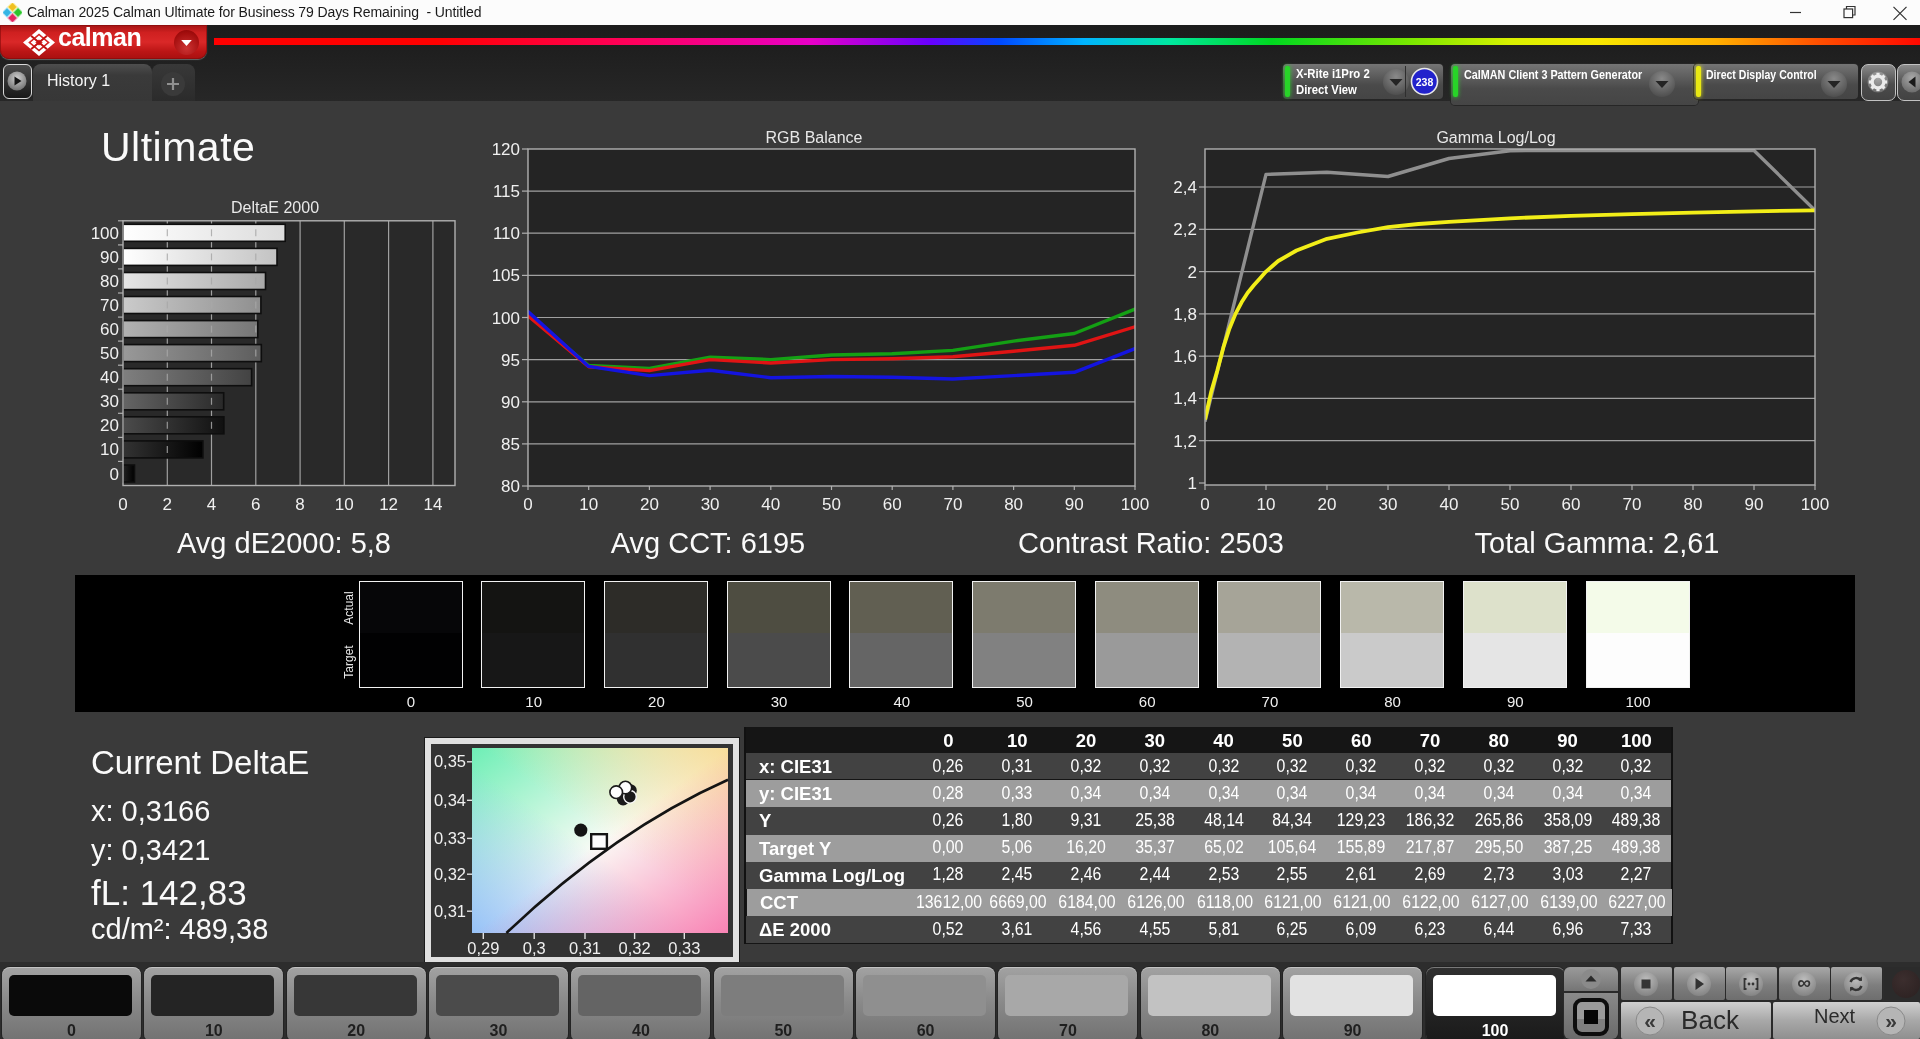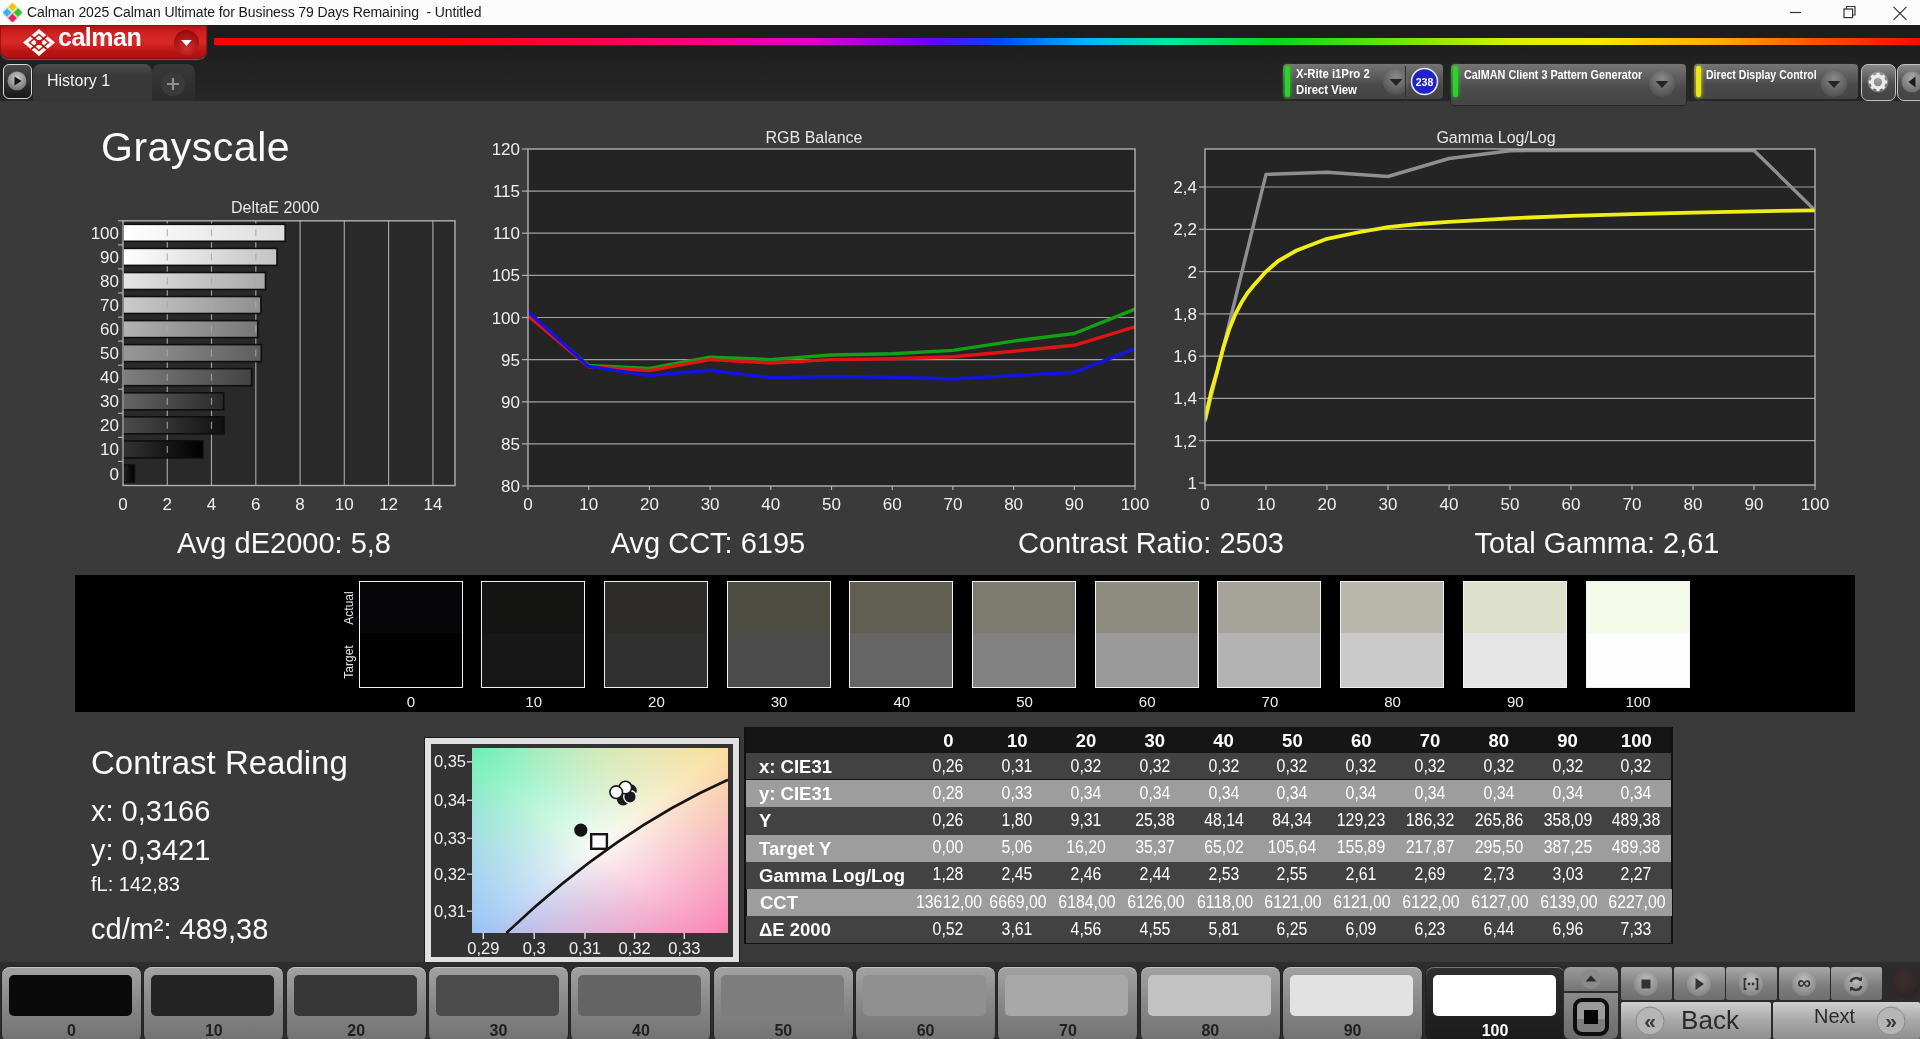--- a/index.html
+++ b/index.html
@@ -88,21 +88,21 @@
  <circle cx="14" cy="14" r="13" fill="url(#g113)"></circle>
  <path d="M7.5 11 H20.5 L14 18 Z" fill="#242424"></path>
 </svg>
   <div class="a" style="left:122px;top:2px;width:1px;height:31px;background:#2e2e2e;"></div>
   <svg class="a" style="left:127px;top:3px" width="29" height="29" viewBox="0 0 29 29">
    <circle cx="14.5" cy="14.5" r="13" fill="#2222cc" stroke="#e8e8e8" stroke-width="1.6"></circle>
    <text x="14.5" y="18.5" font-size="10.5" font-weight="bold" fill="#fff" text-anchor="middle" font-family="Liberation Sans,sans-serif">238</text>
   </svg>
  </div>
 
- <div class="a" style="left:1451px;top:39px;width:235px;height:41px;border-radius:4px;background:linear-gradient(#757575,#4a4a4a 60%,#454545);box-shadow:0 0 0 1px #262626;">
+ <div class="a" style="left:1451px;top:39px;width:235px;height:41px;border-radius:4px;background:linear-gradient(#757575,#4a4a4a 60%,#454545);box-shadow:0 0 0 1px #262626;padding-left:12px;">
   <div class="a" style="left:2px;top:2px;width:5px;height:31px;background:#28d428;border-radius:2px;box-shadow:0 0 4px #28d428;"></div>
   <div class="a" style="left:13px;top:3px;font-size:13.5px;font-weight:bold;color:#fff;white-space:nowrap;transform:scaleX(0.8);transform-origin:0 0;">CalMAN Client 3 Pattern Generator</div>
   <svg class="a" style="left:197px;top:6px" width="28" height="28" viewBox="0 0 28 28">
  <defs>
           <radialGradient id="g211" cx="50%" cy="30%" r="75%">
             <stop offset="0%" stop-color="#8a8a8a"></stop>
             <stop offset="100%" stop-color="#4a4a4a"></stop>
           </radialGradient>
         </defs>
  <circle cx="14" cy="14" r="13" fill="url(#g211)"></circle>
@@ -153,21 +153,21 @@
  </div>
 
  <div class="a" style="left:1897px;top:39px;width:30px;height:35px;border:1.5px solid #c2c2c2;border-radius:7px;background:linear-gradient(#8a8a8a,#4c4c4c 55%,#424242);">
   <svg class="a" style="left:3px;top:6px" width="22" height="22" viewBox="0 0 22 22">
    <circle cx="11" cy="11" r="10.5" fill="url(#gg)"></circle>
    <path d="M14.5 5.5 L7.5 11 L14.5 16.5 Z" fill="#1a1a1a"></path>
   </svg>
  </div>
 </div>
 
-<div class="a" style="left:101px;top:124px;font-size:41px;color:#fafafa;font-weight:400;letter-spacing:0.5px;">Grayscale</div>
+<div class="a" style="left:101px;top:124px;font-size:41px;color:#fafafa;font-weight:400;letter-spacing:0.5px;">Ultimate</div>
 <svg class="a" style="left:50px;top:190px" width="430" height="335" viewBox="50 190 430 335">
     <rect x="123.0" y="220.8" width="332.0" height="264.7" fill="#292929"></rect>
     <defs>
       <linearGradient id="bar100" x1="0" y1="0" x2="1" y2="0">
         <stop offset="0%" stop-color="rgb(255,255,255)"></stop>
         <stop offset="100%" stop-color="rgb(220,220,220)"></stop>
       </linearGradient>
       <linearGradient id="bar90" x1="0" y1="0" x2="1" y2="0">
         <stop offset="0%" stop-color="rgb(255,255,255)"></stop>
         <stop offset="100%" stop-color="rgb(195,195,195)"></stop>
@@ -467,24 +467,24 @@
       <div style="width:100%;height:54px;background:#e5e5e5;"></div>
     </div>
     <div class="a" style="left:1367.8px;top:118px;width:145px;text-align:center;font-size:15px;color:#f0f0f0;">90</div>
     <div class="a" style="left:1510.5px;top:5.5px;width:102px;height:105px;border:1.5px solid #f2f2f2;">
       <div style="width:100%;height:51px;background:#f4fbe9;"></div>
       <div style="width:100%;height:54px;background:#fdfdfd;"></div>
     </div>
     <div class="a" style="left:1490.5px;top:118px;width:145px;text-align:center;font-size:15px;color:#f0f0f0;">100</div>
   </div>
 
-<div class="a" style="left:91px;top:744px;font-size:33px;color:#fafafa;">Contrast Reading</div>
+<div class="a" style="left:91px;top:744px;font-size:33px;color:#fafafa;">Current DeltaE</div>
 <div class="a" style="left:91px;top:795px;font-size:29px;color:#fafafa;">x: 0,3166</div>
 <div class="a" style="left:91px;top:834px;font-size:29px;color:#fafafa;">y: 0,3421</div>
-<div class="a" style="left:91px;top:873px;font-size:20px;color:#fafafa;">fL: 142,83</div>
+<div class="a" style="left:91px;top:873px;font-size:35px;color:#fafafa;">fL: 142,83</div>
 <div class="a" style="left:91px;top:913px;font-size:29px;color:#fafafa;">cd/m²: 489,38</div>
 <div class="a" style="left:424px;top:737px;width:314px;height:225px;background:#333333;border:1px solid #1a1a1a;box-shadow:inset 0 0 0 6px #e0e0e0;">
     <svg class="a" style="left:0;top:0" width="312" height="223" viewBox="0 0 312 223">
       <defs>
 <linearGradient id="cieh" x1="0" y1="0" x2="1" y2="0">
  <stop offset="0%" stop-color="#fbfbf6"></stop>
           <stop offset="100%" stop-color="#fbfbf6"></stop>
 </linearGradient>
 <linearGradient id="cietl" x1="0" y1="0" x2="1" y2="1">
  <stop offset="0%" stop-color="#66eeb2" stop-opacity="0.95"></stop>

